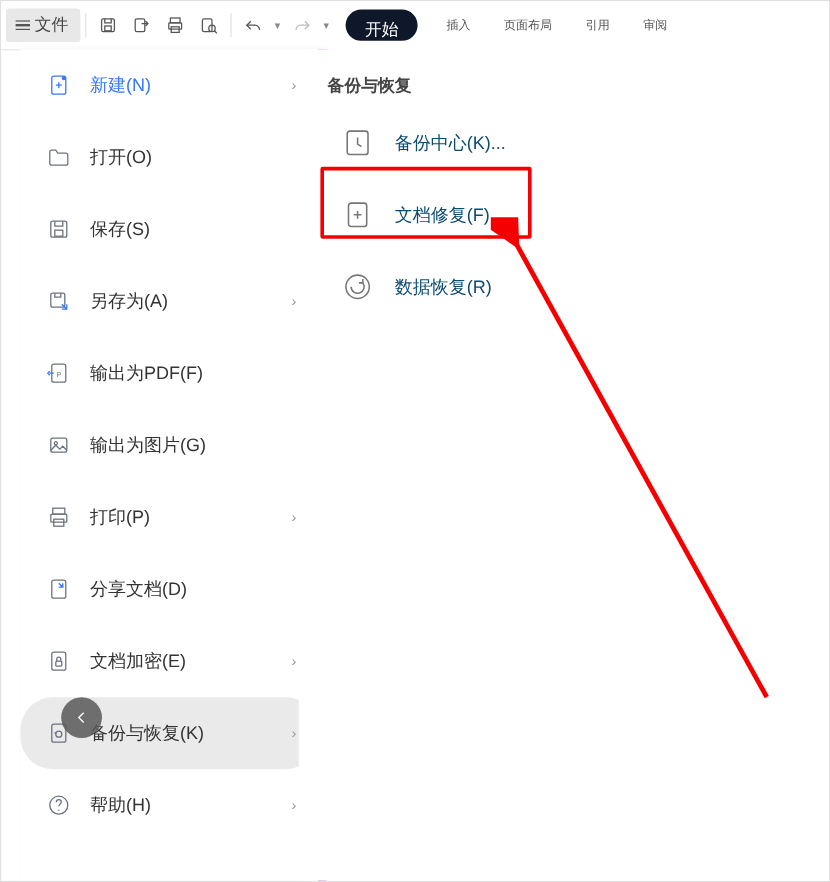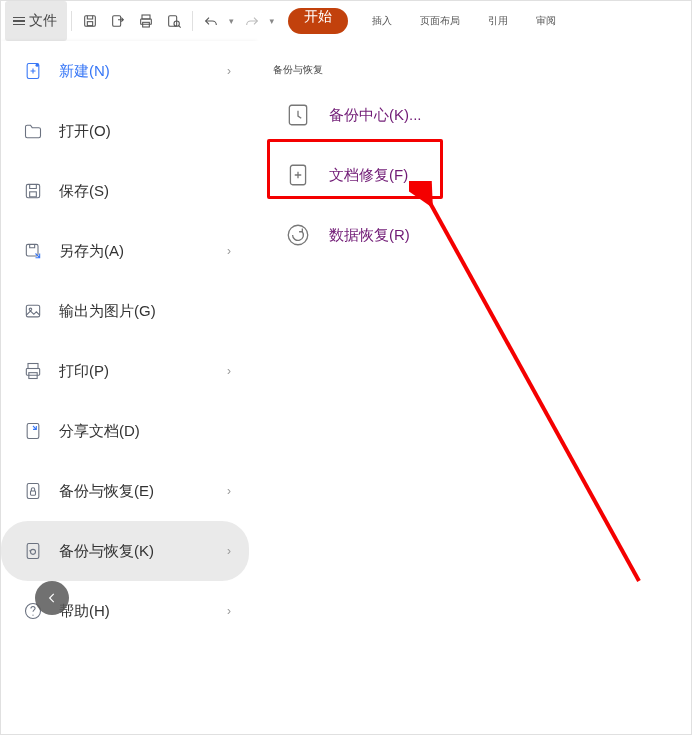--- a/index.html
+++ b/index.html
@@ -1,43 +1,43 @@
 <!DOCTYPE html>
 <html><head>
 <meta charset="utf-8">
 <style>
 html,body{margin:0;padding:0;font-family:"Microsoft YaHei","PingFang SC",sans-serif;color:#333;background:#fff;}
 .app{width:692px;height:735px;position:relative;overflow:hidden;border:1px solid #e0e0e0;box-sizing:border-box;}
 
 
 .toolbar{height:40px;display:flex;align-items:center;gap:0;background:#fff;border-bottom:1px solid #e8e8e8;padding:0 4px;}
-.tb-btn{height:40px;display:flex;align-items:center;justify-content:center;padding:0 6px;border-radius:3px;cursor:pointer;color:#555;}
+.tb-btn{height:28px;display:flex;align-items:center;justify-content:center;padding:0 6px;border-radius:3px;cursor:pointer;color:#555;}
 .tb-btn.file{background:#e8e8e8;padding:0 10px 0 8px;gap:4px;font-size:14px;color:#444;}
 .tb-btn.file .ham{display:flex;flex-direction:column;gap:2px;}
 .tb-btn.file .ham span{display:block;width:12px;height:1.5px;background:#555;}
 .tb-sep{width:1px;height:20px;background:#e0e0e0;margin:0 4px;}
 .tb-ico{width:16px;height:16px;display:block;}
 .tb-drop{font-size:9px;color:#888;padding:0 4px;}
-.tb-pill{background:#c2410c;color:#fff;border-radius:14px;height:26px;padding:0 16px;display:flex;align-items:flex-start;font-size:14px;margin:0 10px;}
+.tb-pill{background:#0f172a;color:#fff;border-radius:14px;height:26px;padding:0 16px;display:flex;align-items:flex-end;font-size:14px;margin:0 10px;}
 .tab{font-size:10px;color:#555;padding:0 14px;cursor:pointer;}
 
 
-.sidemenu{position:absolute;left:0;top:40px;bottom:0;width:248px;background:#fff;border-right:7px solid #a21caf;box-shadow:1px 0 4px rgba(0,0,0,.06);}
+.sidemenu{position:absolute;left:16px;top:40px;bottom:0;width:248px;background:#fff;border-right:7px solid #a21caf;box-shadow:1px 0 4px rgba(0,0,0,.06);}
 .mi{height:60px;display:flex;align-items:center;padding:0 18px 0 22px;gap:16px;font-size:15px;color:#333;cursor:pointer;}
 .mi.active{background:#eaeaea;border-radius:27px;}
 .mi .ico{width:20px;height:20px;flex:0 0 20px;color:#6b7280;}
 .mi .lbl{flex:1;}
 .mi .chev{font-size:12px;color:#999;}
 .mi.new .ico,.mi.new .lbl{color:#3877f6;}
 .back-circle{position:absolute;left:34px;top:540px;width:34px;height:34px;border-radius:50%;background:#595959;display:flex;align-items:center;justify-content:center;color:#fff;opacity:.85;pointer-events:none;}
 
 
 .panel{position:absolute;left:248px;top:40px;right:0;bottom:0;background:#fff;}
-.panel-title{font-size:10px;color:#444;padding:22px 0 8px 24px;font-weight:400;}
-.pi{height:60px;display:flex;align-items:center;gap:18px;padding:0 0 0 36px;font-size:15px;color:#701a75;cursor:pointer;}
+.panel-title{font-size:14px;color:#444;padding:22px 0 8px 24px;font-weight:700;}
+.pi{height:60px;display:flex;align-items:center;gap:18px;padding:0 0 0 36px;font-size:15px;color:#0c4a6e;cursor:pointer;}
 .pi .pico{width:26px;height:26px;color:#777;}
 .hlbox{position:absolute;left:18px;top:98px;width:170px;height:54px;border:3px solid #f40000;border-radius:2px;pointer-events:none;}
 
 
 .arrow{position:absolute;left:160px;top:140px;pointer-events:none;}
 
 svg{display:block}
 </style>
 </head>
 <body>
@@ -134,20 +134,28 @@
       <svg class="ico" viewBox="0 0 24 24" fill="none" stroke="currentColor" stroke-width="1.3">
           <rect x="4" y="4" width="14" height="14" rx="2"></rect>
           <path d="M8 4v4h6V4"></path>
           <path d="M15 15l5 5M20 15v5h-5" stroke="#3877f6"></path>
         </svg>
       <span class="lbl">另存为(A)</span>
       <span class="chev">›</span>
     </div>
     <div class="mi">
       <svg class="ico" viewBox="0 0 24 24" fill="none" stroke="currentColor" stroke-width="1.3">
+          <rect x="5" y="3" width="14" height="18" rx="2"></rect>
+          <text x="12" y="16" font-size="7" text-anchor="middle" fill="currentColor" stroke="none">P</text>
+          <path d="M3 12h4M3 10l-2 2 2 2" stroke="#3877f6"></path>
+        </svg>
+      <span class="lbl">输出为PDF(F)</span>
+    </div>
+    <div class="mi">
+      <svg class="ico" viewBox="0 0 24 24" fill="none" stroke="currentColor" stroke-width="1.3">
           <rect x="4" y="5" width="16" height="14" rx="2"></rect>
           <circle cx="9" cy="10" r="1.5"></circle>
           <path d="M4 17l5-5 4 4 3-3 4 4"></path>
         </svg>
       <span class="lbl">输出为图片(G)</span>
     </div>
     <div class="mi">
       <svg class="ico" viewBox="0 0 24 24" fill="none" stroke="currentColor" stroke-width="1.3">
           <rect x="6" y="3" width="12" height="6"></rect>
           <rect x="4" y="9" width="16" height="8" rx="1"></rect>
@@ -162,21 +170,21 @@
           <path d="M12 6l4 4M16 6v4h-4" stroke="#3877f6"></path>
         </svg>
       <span class="lbl">分享文档(D)</span>
     </div>
     <div class="mi">
       <svg class="ico" viewBox="0 0 24 24" fill="none" stroke="currentColor" stroke-width="1.3">
           <rect x="5" y="3" width="14" height="18" rx="2"></rect>
           <rect x="9" y="12" width="6" height="5" rx="1"></rect>
           <path d="M10 12v-2a2 2 0 014 0v2"></path>
         </svg>
-      <span class="lbl">备份与恢复(E)</span>
+      <span class="lbl">文档加密(E)</span>
       <span class="chev">›</span>
     </div>
     <div class="mi active">
       <svg class="ico" viewBox="0 0 24 24" fill="none" stroke="currentColor" stroke-width="1.3">
           <rect x="5" y="3" width="14" height="18" rx="2"></rect>
           <path d="M9 13a3 3 0 106 0 3 3 0 00-6 0z"></path>
           <path d="M9 13l-1-2"></path>
         </svg>
       <span class="lbl">备份与恢复(K)</span>
       <span class="chev">›</span>

